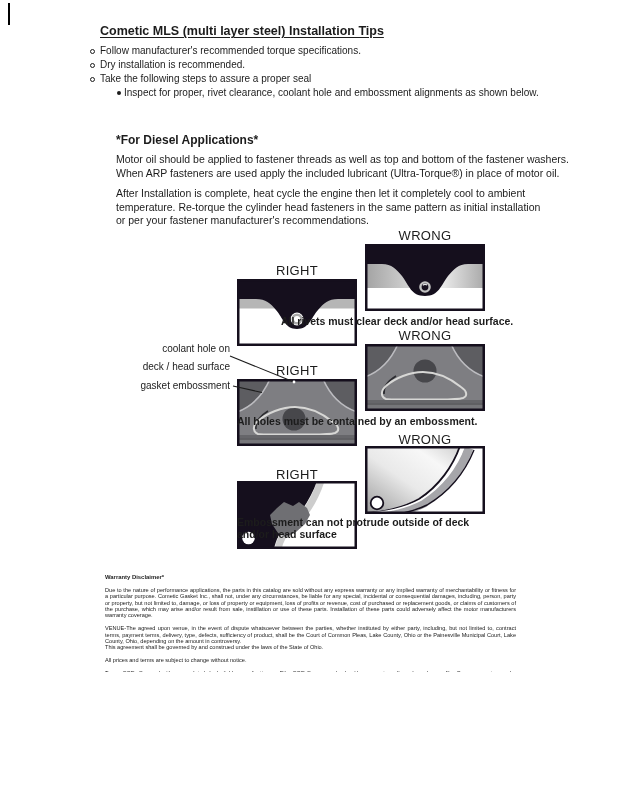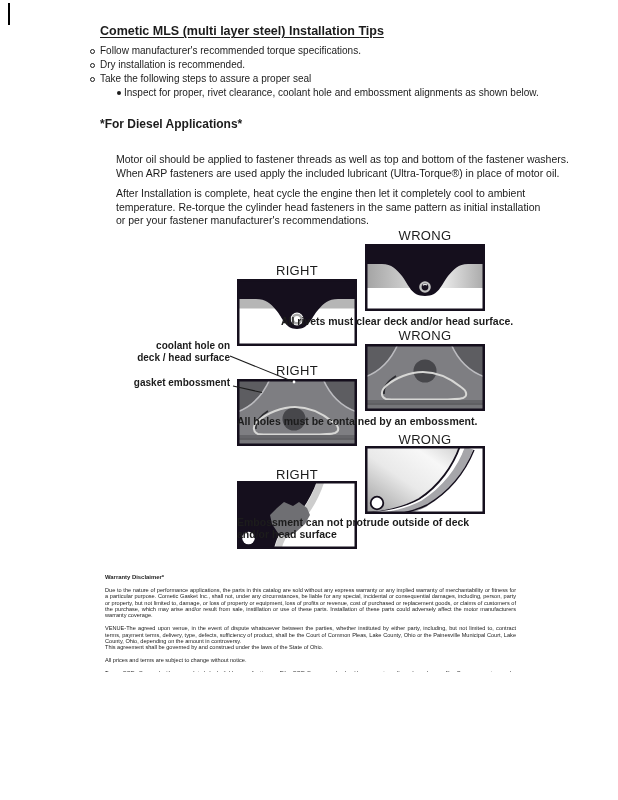--- a/index.html
+++ b/index.html
@@ -7,37 +7,37 @@
   .page{position:relative;width:618px;height:672px;background:#ffffff;overflow:hidden;}
   .crop-mark{position:absolute;left:8px;top:3px;width:2px;height:22px;background:#000;}
 
   
   .title{position:absolute;left:100px;top:24px;margin:0;font-size:12.5px;font-weight:bold;text-decoration:underline;text-underline-offset:2px;white-space:nowrap;}
   .bullets{position:absolute;left:90px;top:44px;margin:0;padding:0;list-style:none;font-size:10px;line-height:14px;white-space:nowrap;}
   .b1{position:relative;padding-left:10px;}
   .b1::before{content:"";position:absolute;left:0;top:4.6px;width:3.4px;height:3.4px;border:1px solid #1c1c1c;border-radius:50%;}
   .b2{position:relative;padding-left:34px;}
   .b2::before{content:"";position:absolute;left:27px;top:5.2px;width:4px;height:4px;background:#1c1c1c;border-radius:50%;}
-  .diesel-heading{position:absolute;left:100px;top:117px;margin:0;font-size:12px;font-weight:bold;white-space:nowrap;}
+  .diesel-heading{position:absolute;left:100px;top:117px;margin:16px;font-size:12px;font-weight:bold;white-space:nowrap;}
   .para{position:absolute;left:100px;margin:16px;font-size:10.5px;line-height:13.6px;white-space:pre-line;}
   #p-oil{top:137px;}
   #p-heat{top:171px;}
   #p-note{top:216px;}
 
   
   .fig-label{position:absolute;width:120px;text-align:center;font-size:13px;letter-spacing:.3px;}
   .colL{left:237px;margin-top:35px;} .colR{left:365px;}
   .lrow1{top:228px;} .lrow2{top:328px;} .lrow3{top:432px;}
   .figbox{position:absolute;width:120px;height:67px;}
   .row1{top:244px;} .row2{top:344px;} .row3{top:446px;height:68px;}
   .figbox svg{display:block;width:100%;height:100%;}
   .caption{position:absolute;left:237px;font-size:10.5px;font-weight:bold;line-height:12px;white-space:pre-line;}
   .cap1{top:315px;margin-left:44px;} .cap2{top:415px;} .cap3{top:516px;}
 
-  .ann{position:absolute;text-align:right;font-size:10px;line-height:12px;white-space:pre-line;font-weight:bold;}
+  .ann{position:absolute;text-align:right;font-size:10px;line-height:18px;white-space:pre-line;}
   #ann-coolant{right:388px;top:340px;}
   #ann-emboss{right:388px;top:377px;}
   .leaders{position:absolute;left:200px;top:340px;width:110px;height:60px;}
 
   
   .legal{position:absolute;left:105px;top:574px;width:411px;color:#222;}
   .legal h3{margin:0 0 7px 0;font-size:5.9px;}
   .legal p{margin:0 0 6.5px 0;font-size:5.6px;line-height:6.35px;white-space:pre-line;text-align:justify;}
 
   .doc-code{position:absolute;left:385px;top:758px;font-size:13px;letter-spacing:.2px;}

